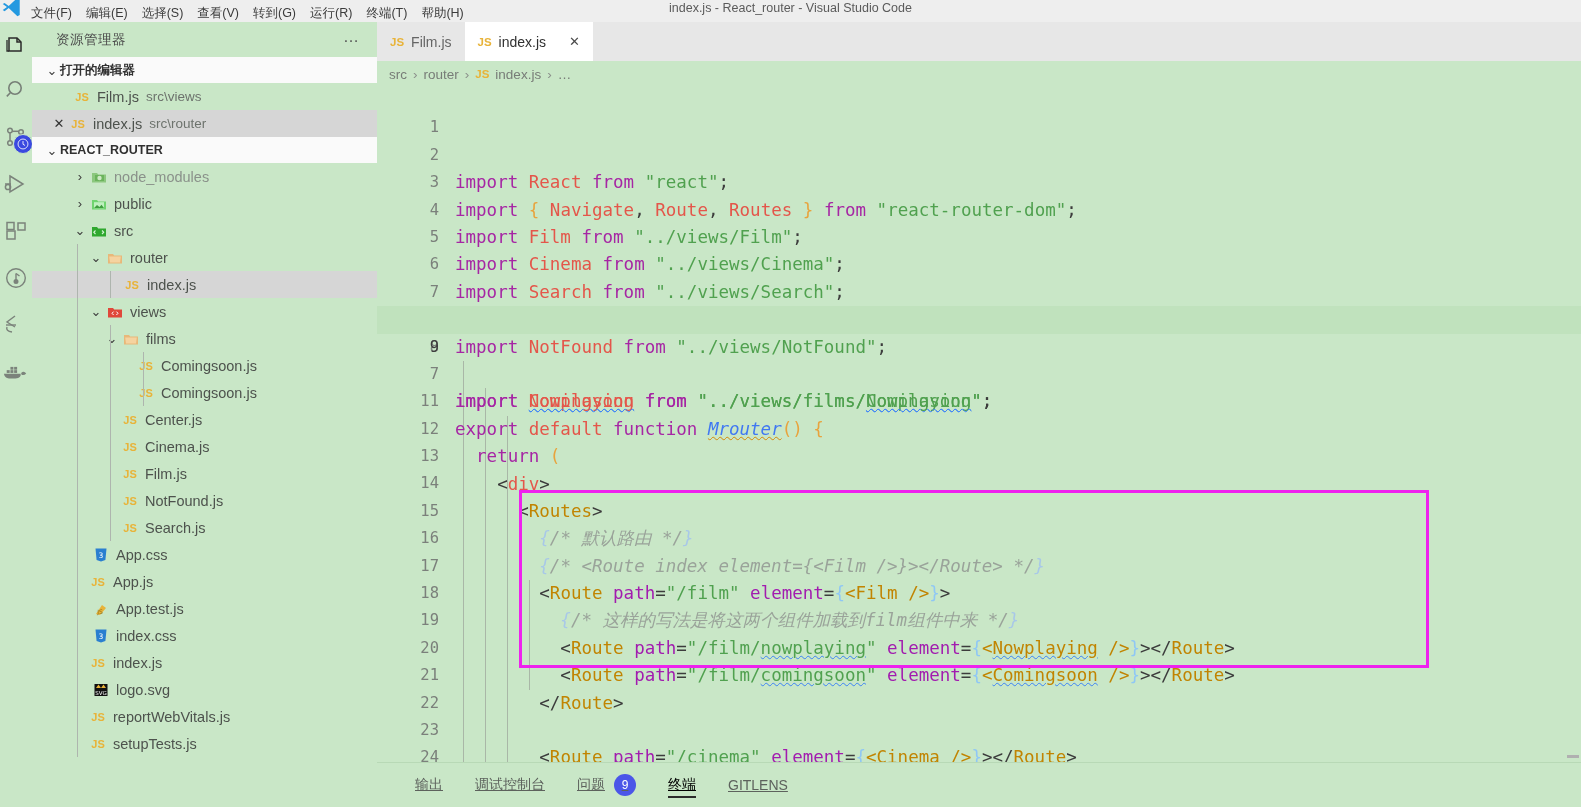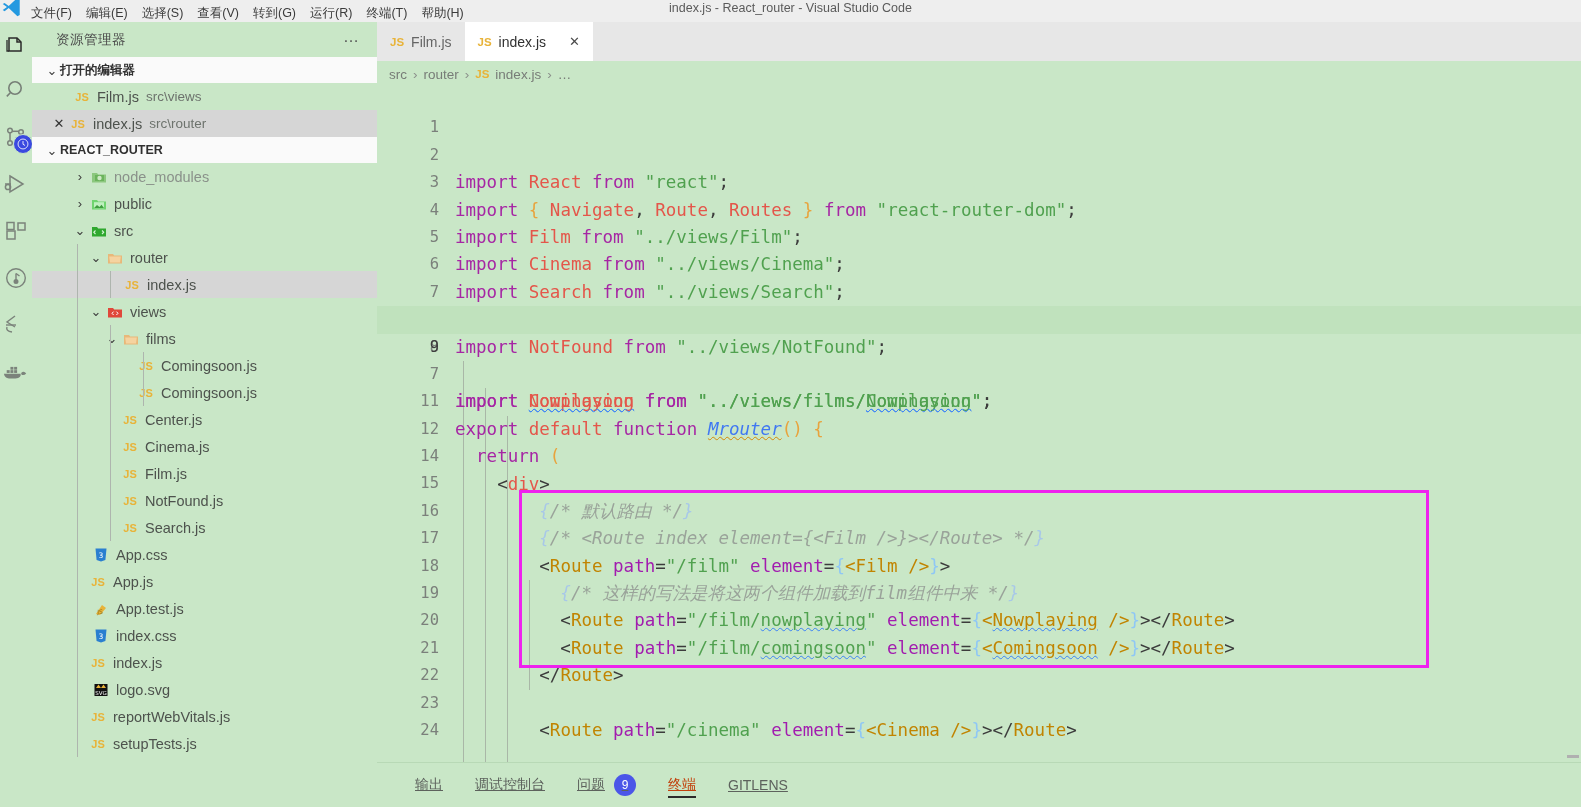--- a/index.html
+++ b/index.html
@@ -209,21 +209,21 @@
     background: #c9e7c7;
     display: flex; align-items: center; gap: 0px;
     padding-left: 22px;
     border-top: 1px solid #b8d9b6;
   }
   .panel-tab {
     font-size: 14px; color: #5d625d; padding: 0 16px;
     display: flex; align-items: center; gap: 9px; cursor: pointer;
     height: 44px; position: relative; text-decoration: underline;
   }
-  .panel-tab.active { color: #c2410c; }
+  .panel-tab.active { color: #000000; }
   .panel-tab.active::after {
     content: ""; position: absolute; left: 16px; right: 16px; bottom: 9px;
     height: 2px; background: #2b2b2b;
   }
   .panel-badge {
     min-width: 22px; height: 22px; border-radius: 11px;
     background: #4b56e8; color: #fff; font-size: 12px;
     display: flex; align-items: center; justify-content: center;
     padding: 0 5px;
   }
@@ -675,20 +675,24 @@
       </div>
       <div class="code-line">
         <span class="ln">11</span>
         <span class="ctext">  <span class="k">return</span> <span class="br">(</span></span>
       </div>
       <div class="code-line">
         <span class="ln">12</span>
         <span class="ctext">    <span class="pun">&lt;</span><span class="cls">div</span><span class="pun">&gt;</span></span>
       </div>
       <div class="code-line">
+        <span class="ln">13</span>
+        <span class="ctext">      <span class="pun">&lt;</span><span class="comp">Routes</span><span class="pun">&gt;</span></span>
+      </div>
+      <div class="code-line">
         <span class="ln">14</span>
         <span class="ctext">        <span class="cmtb">{</span><span class="cmt">/* 默认路由 */</span><span class="cmtb">}</span></span>
       </div>
       <div class="code-line">
         <span class="ln">15</span>
         <span class="ctext">        <span class="cmtb">{</span><span class="cmt">/* &lt;Route index element={&lt;Film /&gt;}&gt;&lt;/Route&gt; */</span><span class="cmtb">}</span></span>
       </div>
       <div class="code-line">
         <span class="ln">16</span>
         <span class="ctext">        <span class="pun">&lt;</span><span class="comp">Route</span> <span class="attr">path</span><span class="pun">=</span><span class="str">"/film"</span> <span class="attr">element</span><span class="pun">=</span><span class="jsxb">{</span><span class="comp">&lt;Film /&gt;</span><span class="jsxb">}</span><span class="pun">&gt;</span></span>

